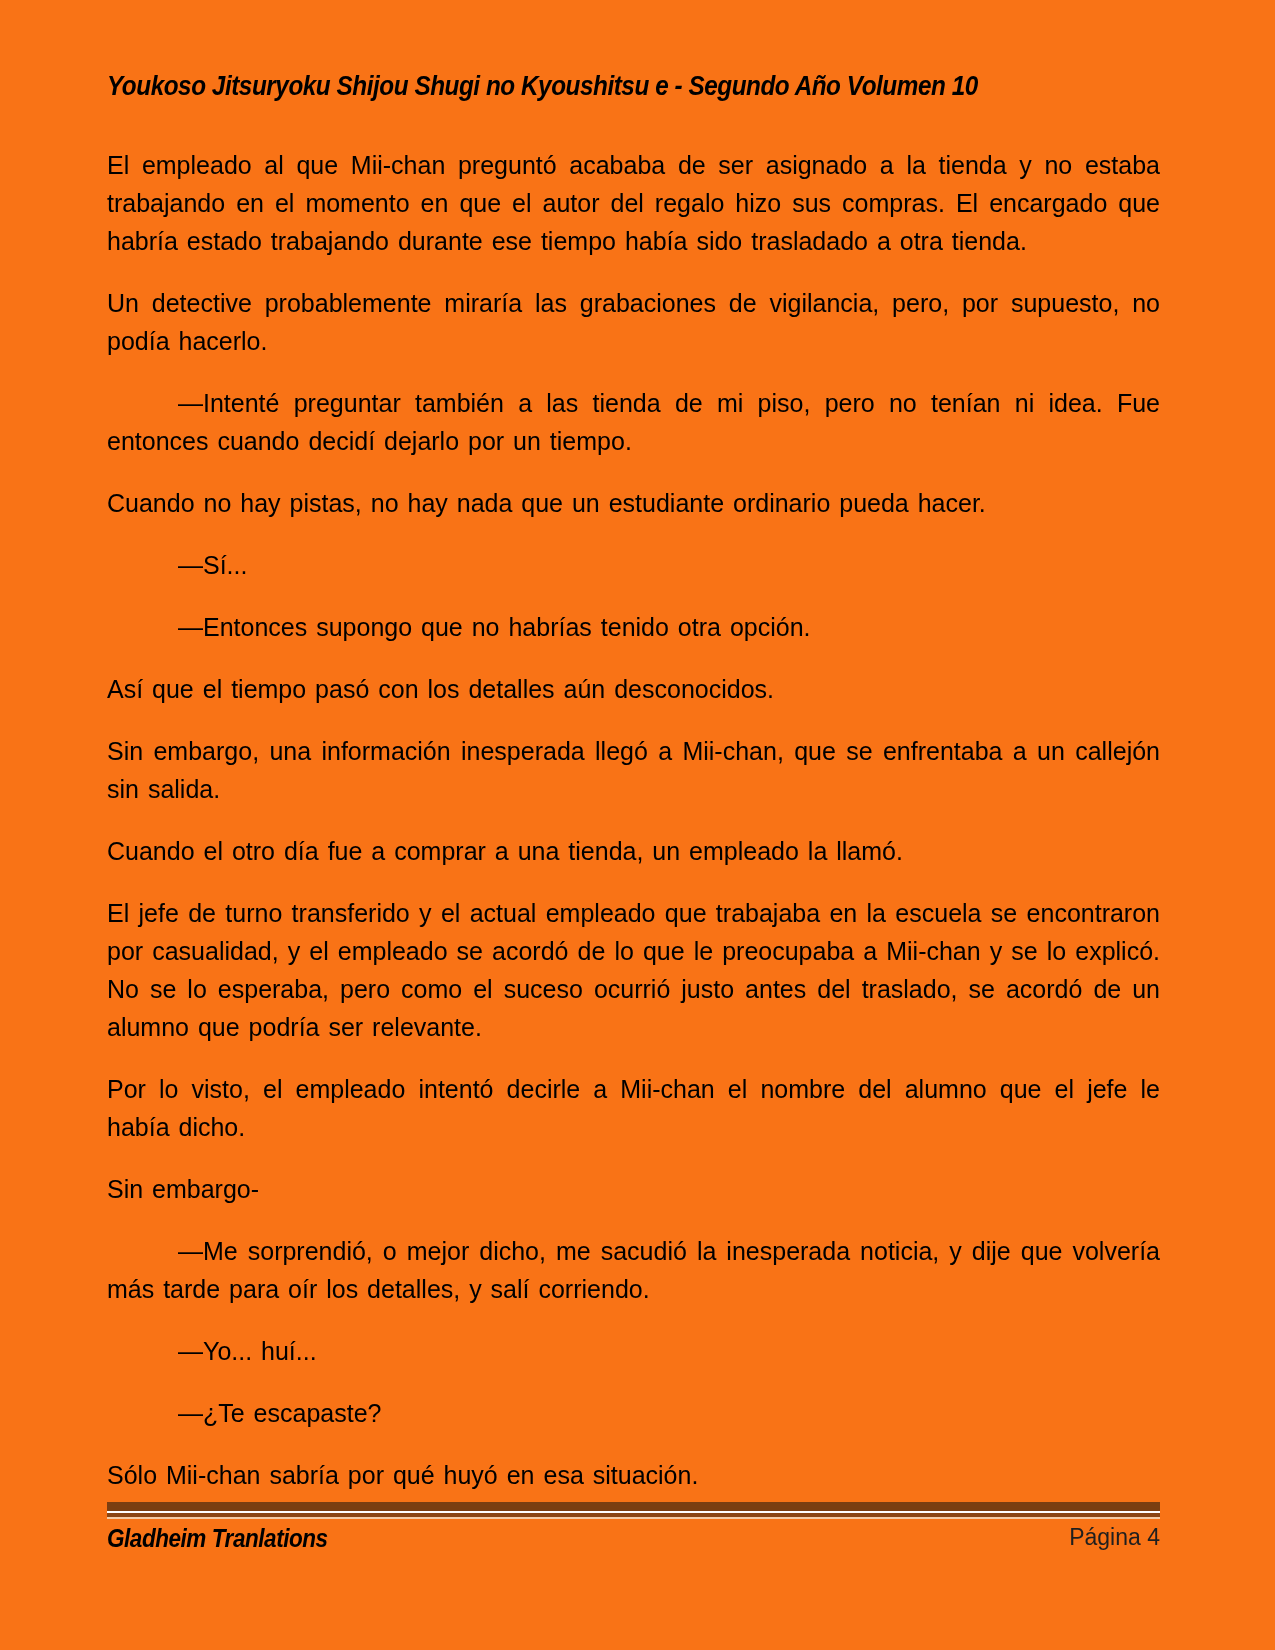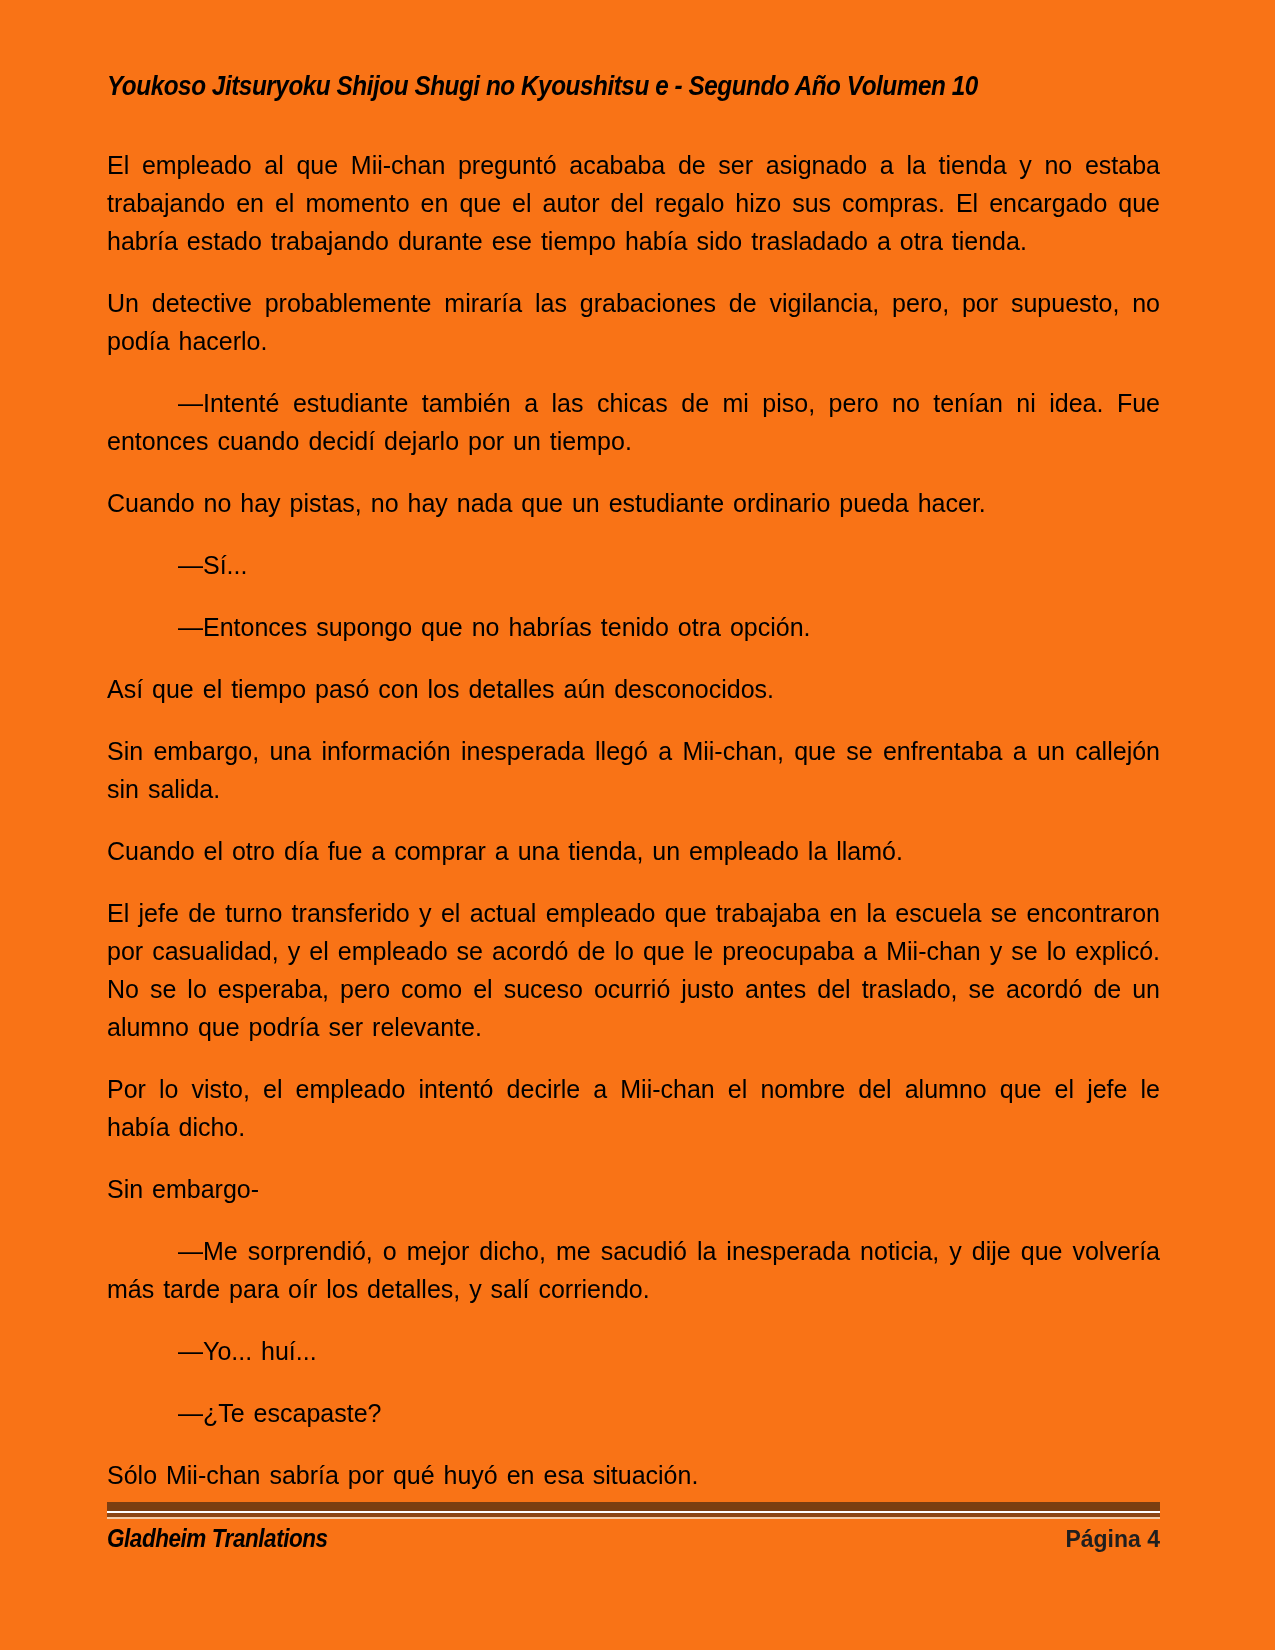--- a/index.html
+++ b/index.html
@@ -62,51 +62,51 @@
     top: 1502px;
   }
   .rule-thick { height: 9px;  background: #7B3E11; }
   .rule-gap   { height: 2px;  background: #ffffff; }
   .rule-mid   { height: 4px;  background: #8B4513; }
   .rule-light { height: 2px;  background: #F4CBA5; }
   .footer-row {
     margin-top: 5px;
     display: flex;
     justify-content: space-between;
-    align-items: flex-end;
+    align-items: flex-start;
   }
   .credit {
     font-weight: bold;
     font-style: italic;
     font-size: 25px;
     letter-spacing: -0.5px;
     transform: scaleX(0.90);
     transform-origin: left center;
     display: inline-block;
     color: #000000;
   }
   .pagenum {
     font-size: 23px;
-    font-weight: bold;
+    font-weight: normal;
     color: #1f1f1f;
   }
 </style>
 </head>
 <body>
 
 <div class="page">
 
   <div class="header">
     <div class="title">Youkoso Jitsuryoku Shijou Shugi no Kyoushitsu e - Segundo Año Volumen 10</div>
   </div>
 
   <div class="content">
     <p>El empleado al que Mii-chan preguntó acababa de ser asignado a la tienda y no estaba trabajando en el momento en que el autor del regalo hizo sus compras. El encargado que habría estado trabajando durante ese tiempo había sido trasladado a otra tienda.</p>
     <p>Un detective probablemente miraría las grabaciones de vigilancia, pero, por supuesto, no podía hacerlo.</p>
-    <p class="dialog">—Intenté estudiante también a las chicas de mi piso, pero no tenían ni idea. Fue entonces cuando decidí dejarlo por un tiempo.</p>
+    <p class="dialog">—Intenté preguntar también a las tienda de mi piso, pero no tenían ni idea. Fue entonces cuando decidí dejarlo por un tiempo.</p>
     <p>Cuando no hay pistas, no hay nada que un estudiante ordinario pueda hacer.</p>
     <p class="dialog">—Sí...</p>
     <p class="dialog">—Entonces supongo que no habrías tenido otra opción.</p>
     <p>Así que el tiempo pasó con los detalles aún desconocidos.</p>
     <p>Sin embargo, una información inesperada llegó a Mii-chan, que se enfrentaba a un callejón sin salida.</p>
     <p>Cuando el otro día fue a comprar a una tienda, un empleado la llamó.</p>
     <p>El jefe de turno transferido y el actual empleado que trabajaba en la escuela se encontraron por casualidad, y el empleado se acordó de lo que le preocupaba a Mii-chan y se lo explicó. No se lo esperaba, pero como el suceso ocurrió justo antes del traslado, se acordó de un alumno que podría ser relevante.</p>
     <p>Por lo visto, el empleado intentó decirle a Mii-chan el nombre del alumno que el jefe le había dicho.</p>
     <p>Sin embargo-</p>
     <p class="dialog">—Me sorprendió, o mejor dicho, me sacudió la inesperada noticia, y dije que volvería más tarde para oír los detalles, y salí corriendo.</p>

